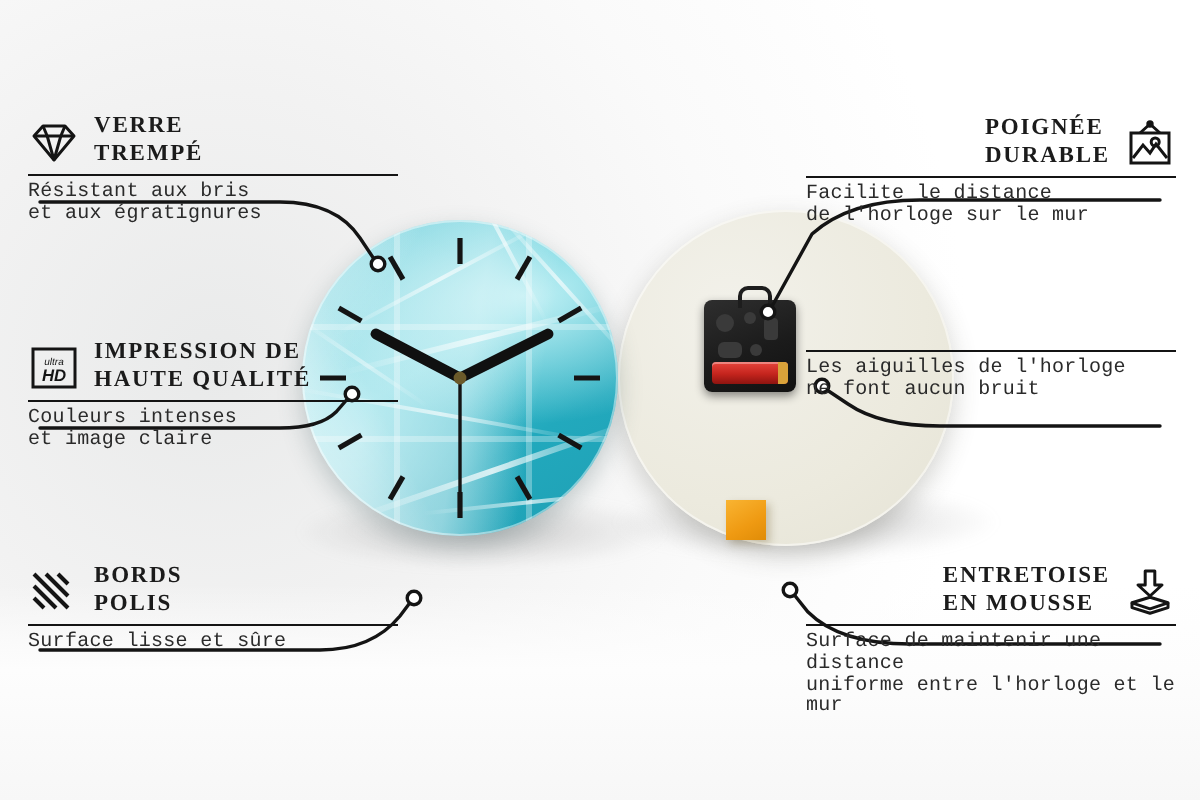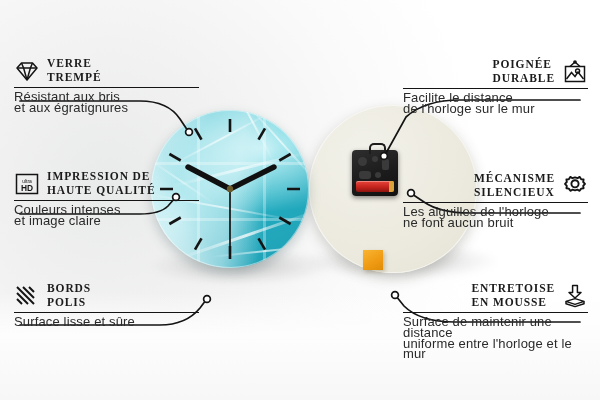--- a/index.html
+++ b/index.html
@@ -82,25 +82,25 @@
   .feature.left{left:14px;text-align:left;}
   .feature.right{right:12px;text-align:left;}
   .fhead{display:flex;align-items:center;gap:7px;}
   .feature.right .fhead{justify-content:flex-end;}
   .feature.left  .fhead{justify-content:flex-start;}
   .ftitle{
     font-family:"Liberation Serif", serif;
     font-weight:bold;font-size:11.5px;letter-spacing:.9px;color:#1b1b1b;
     line-height:13.5px;text-transform:uppercase;
   }
-  .ficon{width:26px;height:24px;flex:0 0 26px;}
+  .ficon{width:26px;height:24px;flex:0 0 26px;font-style:italic;}
   .rule{height:1.4px;background:#141414;margin:3px 0 4px 0;width:100%;}
   .fdesc{
-    font-family:Liberation Sans, sans-serif;
-    font-size:13px;line-height:10.6px;color:#2a2a2a;letter-spacing:.15px;
+    font-family:Liberation Mono, monospace;
+    font-size:10px;line-height:10.6px;color:#2a2a2a;letter-spacing:.15px;
   }
 
   #f-verre{top:57px;}
   #f-hd{top:170px;}
   #f-bords{top:282px;}
   #f-poignee{top:58px;}
   #f-mecanisme{top:172px;}
   #f-entretoise{top:282px;}
 </style>
 </head>
@@ -274,37 +274,20 @@
       </span>
     </div>
     <div class="rule"></div>
     <div class="fdesc">
       <span>Facilite le distance</span><br>
       <span>de l'horloge sur le mur</span>
     </div>
   </div>
 
   <div class="feature right" id="f-mecanisme">
-    <div class="fhead">
-      <span class="ftitle">
-        <span>MÉCANISME</span><br>
-        <span>SILENCIEUX</span>
-      </span>
-      <span class="ficon">
-        <svg width="26" height="24" viewBox="0 0 26 24">
-          <g fill="none" stroke="#141414" stroke-width="1.9" stroke-linejoin="round">
-            <path d="M13,3.4 L15.6,4.2 L17.6,2.9 L19.2,5.2 L21.6,5.4 L21.2,8 L23,9.8 L21.2,11.8
-                     L21.6,14.2 L19.2,14.6 L17.6,16.8 L15.4,15.7 L13,16.4 L10.6,15.7 L8.4,16.8
-                     L6.8,14.6 L4.4,14.2 L4.8,11.8 L3,9.8 L4.8,8 L4.4,5.4 L6.8,5.2 L8.4,2.9
-                     L10.4,4.2 Z"></path>
-            <circle cx="13" cy="9.8" r="3.6"></circle>
-          </g>
-        </svg>
-      </span>
-    </div>
     <div class="rule"></div>
     <div class="fdesc">
       <span>Les aiguilles de l'horloge</span><br>
       <span>ne font aucun bruit</span>
     </div>
   </div>
 
   <div class="feature right" id="f-entretoise">
     <div class="fhead">
       <span class="ftitle">

